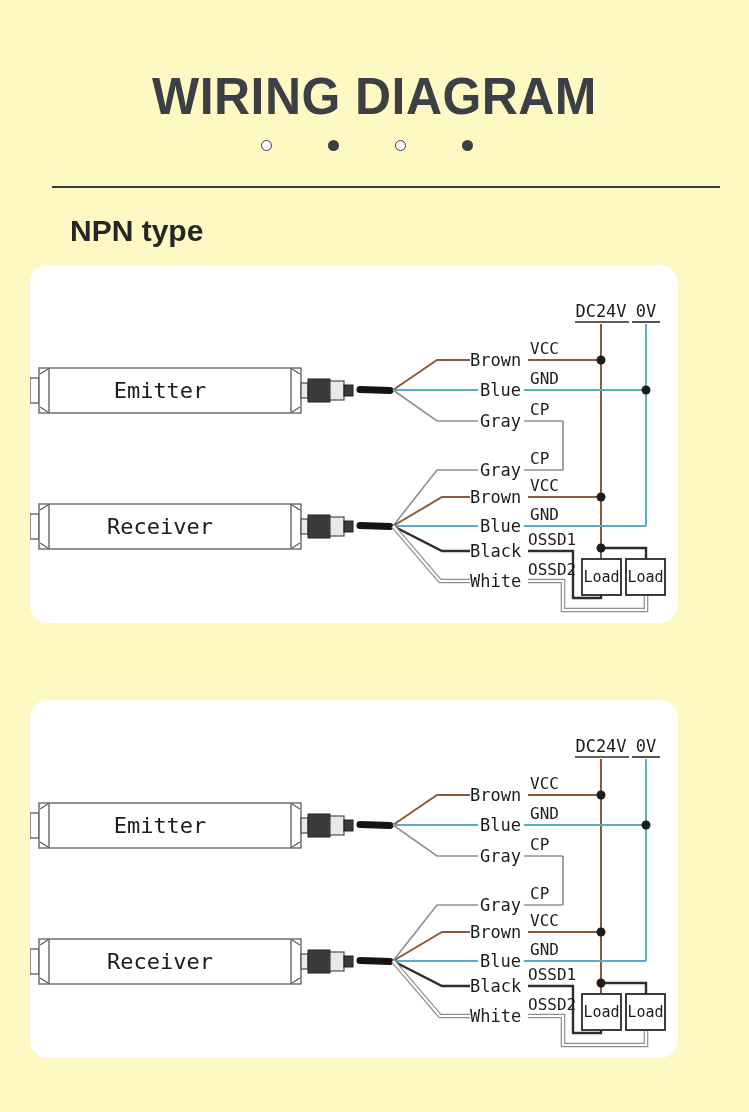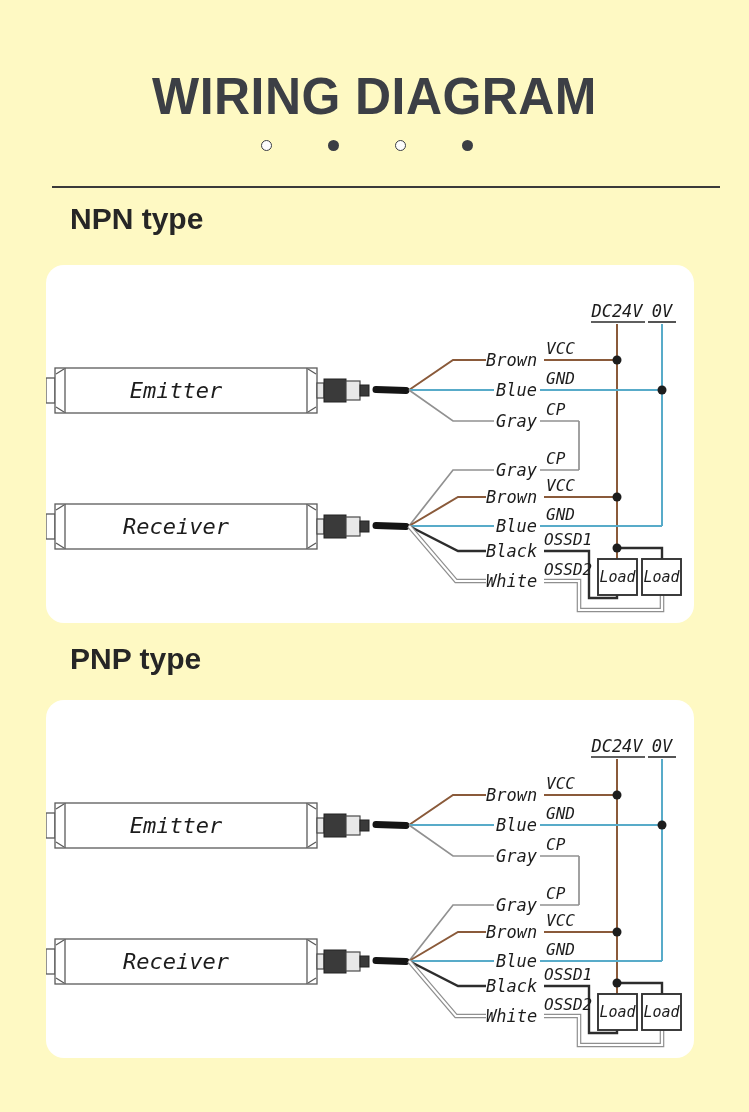--- a/index.html
+++ b/index.html
@@ -29,22 +29,22 @@
   .dot.filled{background:#3b3e44;}
   .divider{
     position:absolute;left:52px;top:186px;width:668px;height:2px;background:#3a3a3a;
   }
   .section-heading{
     position:absolute;left:70px;
     font-size:30px;font-weight:700;color:#262626;
     white-space:nowrap;
   }
   .card{
-    position:absolute;left:46px;width:648px;height:358px;
-    background:#ffffff;border-radius:18px;font-style:italic;
+    position:absolute;left:30px;width:648px;height:358px;
+    background:#ffffff;border-radius:18px;
   }
   .card svg{display:block;}
 
   
   .w-brown{stroke:#8a5a3a;stroke-width:2;fill:none;}
   .w-blue{stroke:#58abc9;stroke-width:2;fill:none;}
   .w-gray{stroke:#919191;stroke-width:1.7;fill:none;}
   .w-black{stroke:#2d2d2d;stroke-width:2.4;fill:none;}
   .w-white-outer{stroke:#8f8f8f;stroke-width:4.6;fill:none;}
   .w-white-inner{stroke:#ffffff;stroke-width:2.2;fill:none;}
@@ -74,21 +74,21 @@
 
   <div class="dots">
     <div class="dot hollow" style="left:261px"></div>
     <div class="dot filled" style="left:328px"></div>
     <div class="dot hollow" style="left:395px"></div>
     <div class="dot filled" style="left:462px"></div>
   </div>
 
   <div class="divider"></div>
 
-  <div class="section-heading" style="top:202px">NPN type</div>
+  <div class="section-heading" style="top:214px">NPN type</div>
 
   <div class="card" style="top:265px">
     <svg width="648" height="358" viewBox="0 0 648 358">
 
       <text class="t t-power" x="571" y="52" text-anchor="middle">DC24V</text>
       <line class="rail-underline" x1="545" y1="57" x2="599" y2="57"></line>
       <text class="t t-power" x="616" y="52" text-anchor="middle">0V</text>
       <line class="rail-underline" x1="602" y1="57" x2="630" y2="57"></line>
 
       <path class="w-brown" d="M571,59 V294"></path>
@@ -159,21 +159,20 @@
       <text class="t t-load" x="571.5" y="317" text-anchor="middle">Load</text>
       <text class="t t-load" x="615.5" y="317" text-anchor="middle">Load</text>
 
       <circle class="junction" cx="571" cy="95" r="4.5"></circle>
       <circle class="junction" cx="616" cy="125" r="4.5"></circle>
       <circle class="junction" cx="571" cy="232" r="4.5"></circle>
       <circle class="junction" cx="571" cy="283" r="4.5"></circle>
     </svg>
   </div>
 
-  <div class="section-heading" style="top:642px">PNP type</div>
 
   <div class="card" style="top:700px">
     <svg width="648" height="358" viewBox="0 0 648 358">
 
       <text class="t t-power" x="571" y="52" text-anchor="middle">DC24V</text>
       <line class="rail-underline" x1="545" y1="57" x2="599" y2="57"></line>
       <text class="t t-power" x="616" y="52" text-anchor="middle">0V</text>
       <line class="rail-underline" x1="602" y1="57" x2="630" y2="57"></line>
 
       <path class="w-brown" d="M571,59 V294"></path>

